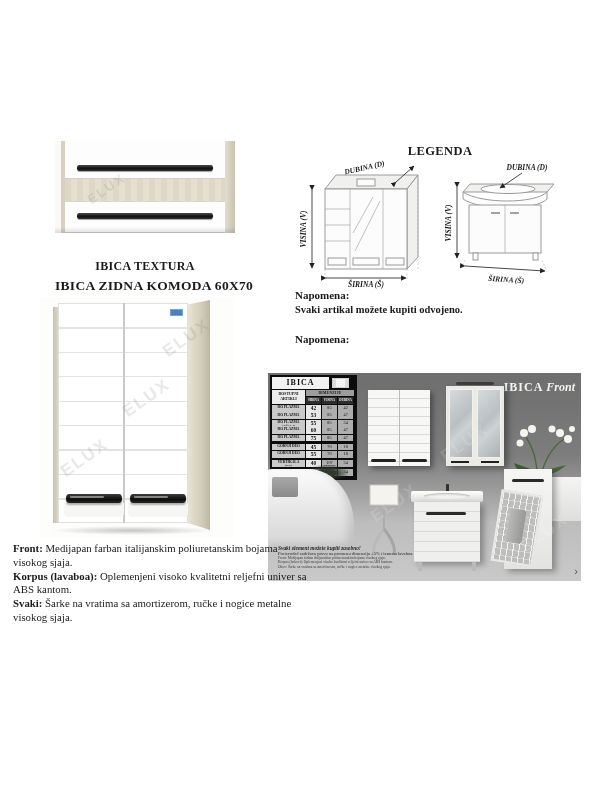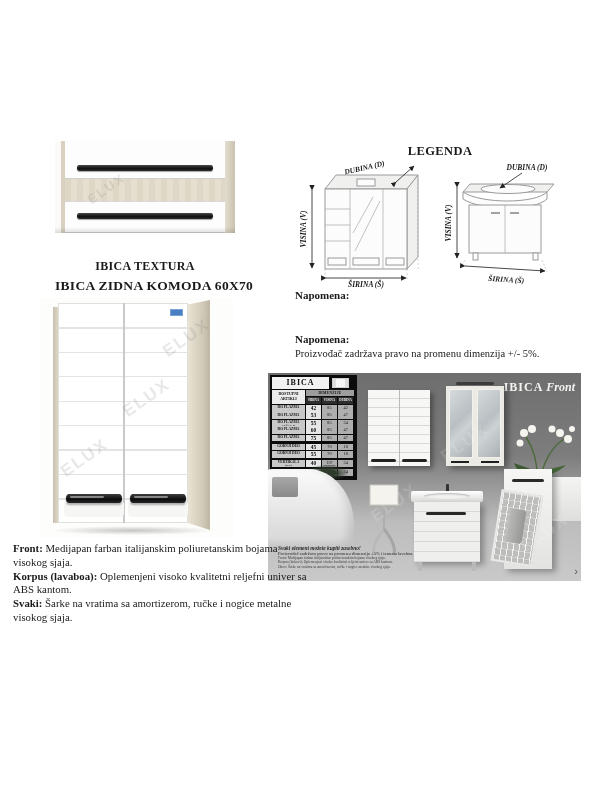--- a/index.html
+++ b/index.html
@@ -237,24 +237,24 @@
     <div class="cab-handle left"></div>
     <div class="cab-handle right"></div>
     <div class="cab-shadow"></div>
     <div class="watermark onphoto" style="left:18px; top:150px;">ELUX</div>
     <div class="watermark onphoto" style="left:80px; top:90px;">ELUX</div>
     <div class="watermark onphoto" style="left:120px; top:30px;">ELUX</div>
   </div>
 
   <div class="abs note note1">
     <div class="nh">Napomena:</div>
+    <div class="nb-bold">Svaki artikal možete kupiti odvojeno.</div>
   </div>
   <div class="abs note note2">
     <div class="nh">Napomena:</div>
-    <div>Proizvođač zadržava pravo na promenu dimenzija +/- 5%.</div>
   </div>
 
   <div class="abs catalog">
     <div class="cat-brand">
       <span class="b1">IBICA</span>
       <span class="b2">Front</span>
     </div>
 
     <div class="blackpanel">
       <div class="tbl">

